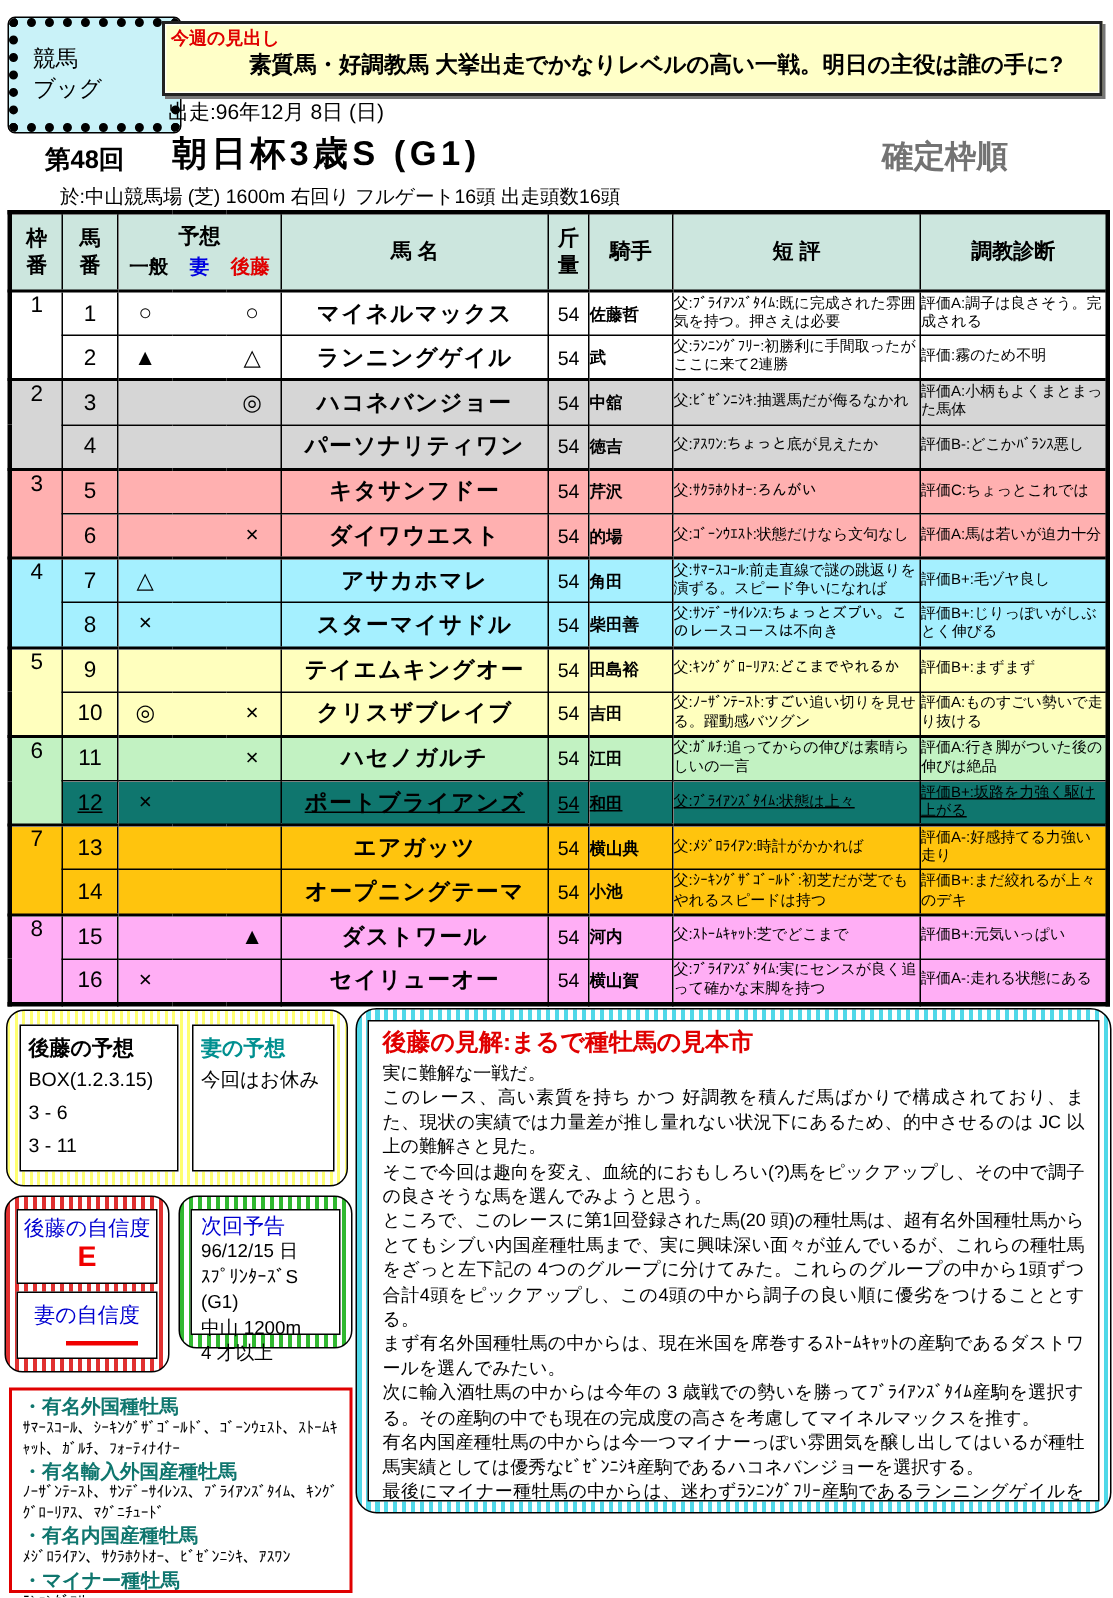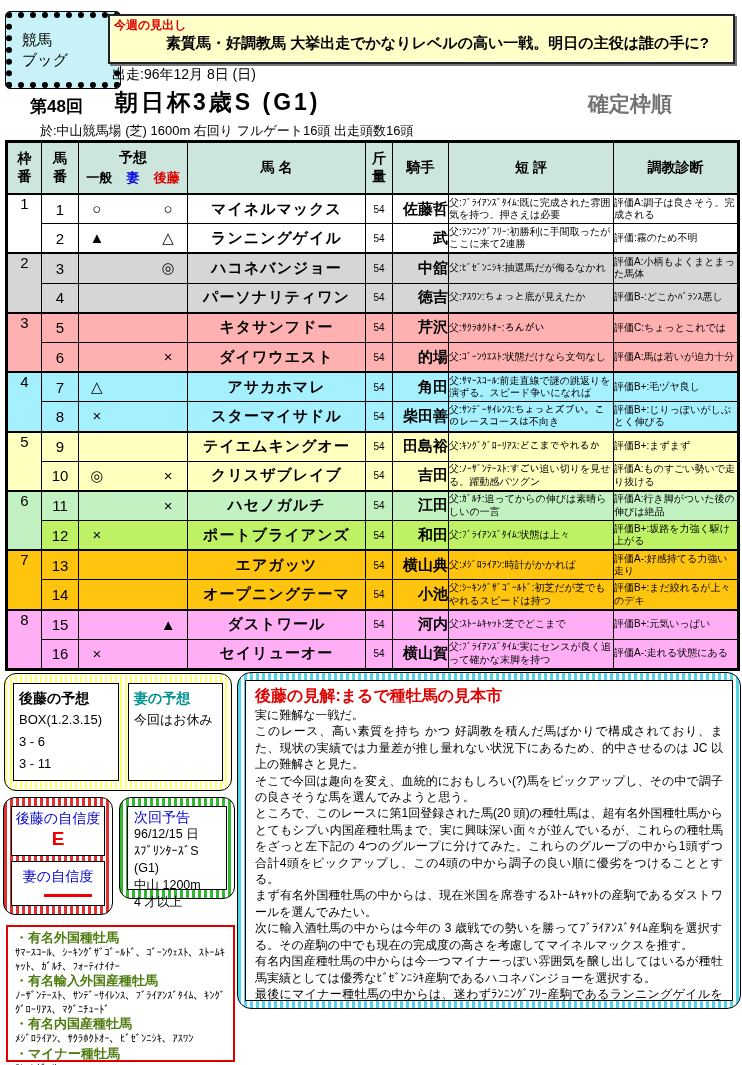--- a/index.html
+++ b/index.html
@@ -31,22 +31,22 @@
   .subhead{display:flex;justify-content:space-around;font-size:13px;margin-top:2px;}
   .sub-tsuma{color:#0000e0;}
   .sub-goto{color:#e00000;}
   table.race tbody tr{height:29.7px;}
   tr.bt td{border-top:2.5px solid #000;}
   td.c-bracket{text-align:center;vertical-align:top;padding-top:5px;font-size:15px;}
   td.c-num{text-align:center;font-size:15px;}
   td.c-marks{vertical-align:middle;}
   td.c-marks span{display:inline-block;width:33%;text-align:center;font-size:15px;}
   td.c-horse{text-align:center;font-size:15px;font-weight:bold;letter-spacing:1px;}
-  td.c-wt{text-align:center;font-size:10px;margin-top:48px;}
-  td.c-jockey{text-align:right;font-size:15px;font-weight:600;margin-top:12px;}
+  td.c-wt{text-align:center;font-size:13px;margin-top:48px;}
+  td.c-jockey{text-align:left;font-size:11px;font-weight:600;margin-top:12px;}
   td.c-comment,td.c-train{font-size:10px;line-height:12.5px;padding:1px 2px;vertical-align:middle;}
 
   
   .striped{position:absolute;border:1px solid #000;border-radius:12px;}
   .inner-box{background:#fff;border:1px solid #000;}
   .stripe-yellow{background:repeating-linear-gradient(90deg,#ffff70 0 2px,#fff 2px 5px);}
   .stripe-red{background:repeating-linear-gradient(90deg,#e03030 0 3px,#fff 3px 6px);}
   .stripe-green{background:repeating-linear-gradient(90deg,#30b830 0 3px,#fff 3px 6px);}
   .stripe-cyan{background:repeating-linear-gradient(90deg,#50d8e8 0 3px,#fff 3px 6px);}
 
@@ -62,21 +62,21 @@
   .conf-goto{height:50px;text-align:center;padding-top:3px;box-sizing:border-box;}
   .conf-grade{color:#f00000;font-weight:bold;font-size:19px;line-height:22px;}
   .conf-tsuma{flex:1;text-align:center;padding-top:6px;box-sizing:border-box;position:relative;}
   .conf-line{position:absolute;left:32px;top:32px;width:48px;height:3px;background:#f00000;}
 
   .box-next{left:119px;top:797px;width:116px;height:102px;padding:8px 7px;box-sizing:border-box;}
   .next-inner{height:100%;box-sizing:border-box;padding:2px 6px;font-size:12.5px;line-height:17px;}
 
   .box-sires{position:absolute;left:6px;top:925px;width:229px;height:137px;border:2px solid #e00000;
         background:#fff;box-sizing:border-box;padding:3px 7px;}
-  .sire-title{color:#4d7c0f;font-weight:bold;font-size:13px;line-height:16px;}
+  .sire-title{color:#0f766e;font-weight:bold;font-size:13px;line-height:16px;}
   .sire-names{font-size:10.5px;line-height:13.5px;}
 
   .box-kenkai{left:237px;top:672px;width:504px;height:337px;padding:7px;box-sizing:border-box;border-radius:14px;}
   .kenkai-inner{height:100%;box-sizing:border-box;padding:4px 9px;overflow:hidden;}
   .kenkai-title{color:#e00000;font-weight:bold;font-size:16px;line-height:22px;}
   .kenkai-body{font-size:12px;line-height:16.4px;text-align:justify;}
 </style>
 </head>
 <body>
 
@@ -232,21 +232,21 @@
         <tr class="bt" style="background: rgb(194, 242, 194);">
           <td class="c-bracket" rowspan="2" style="background: rgb(194, 242, 194);">6</td>
           <td class="c-num">11</td>
           <td class="c-marks" colspan="3"><span></span><span></span><span>×</span></td>
           <td class="c-horse">ハセノガルチ</td>
           <td class="c-wt">54</td>
           <td class="c-jockey">江田</td>
           <td class="c-comment">父:ｶﾞﾙﾁ:追ってからの伸びは素晴らしいの一言</td>
           <td class="c-train">評価A:行き脚がついた後の伸びは絶品</td>
         </tr>
-        <tr style="background: #bef264;">
+        <tr style="background: #0f766e; text-decoration: underline;">
           <td class="c-num">12</td>
           <td class="c-marks" colspan="3"><span>×</span><span></span><span></span></td>
           <td class="c-horse">ポートブライアンズ</td>
           <td class="c-wt">54</td>
           <td class="c-jockey">和田</td>
           <td class="c-comment">父:ﾌﾞﾗｲｱﾝｽﾞﾀｲﾑ:状態は上々</td>
           <td class="c-train">評価B+:坂路を力強く駆け上がる</td>
         </tr>
         <tr class="bt" style="background: rgb(255, 196, 13);">
           <td class="c-bracket" rowspan="2" style="background: rgb(255, 196, 13);">7</td>

